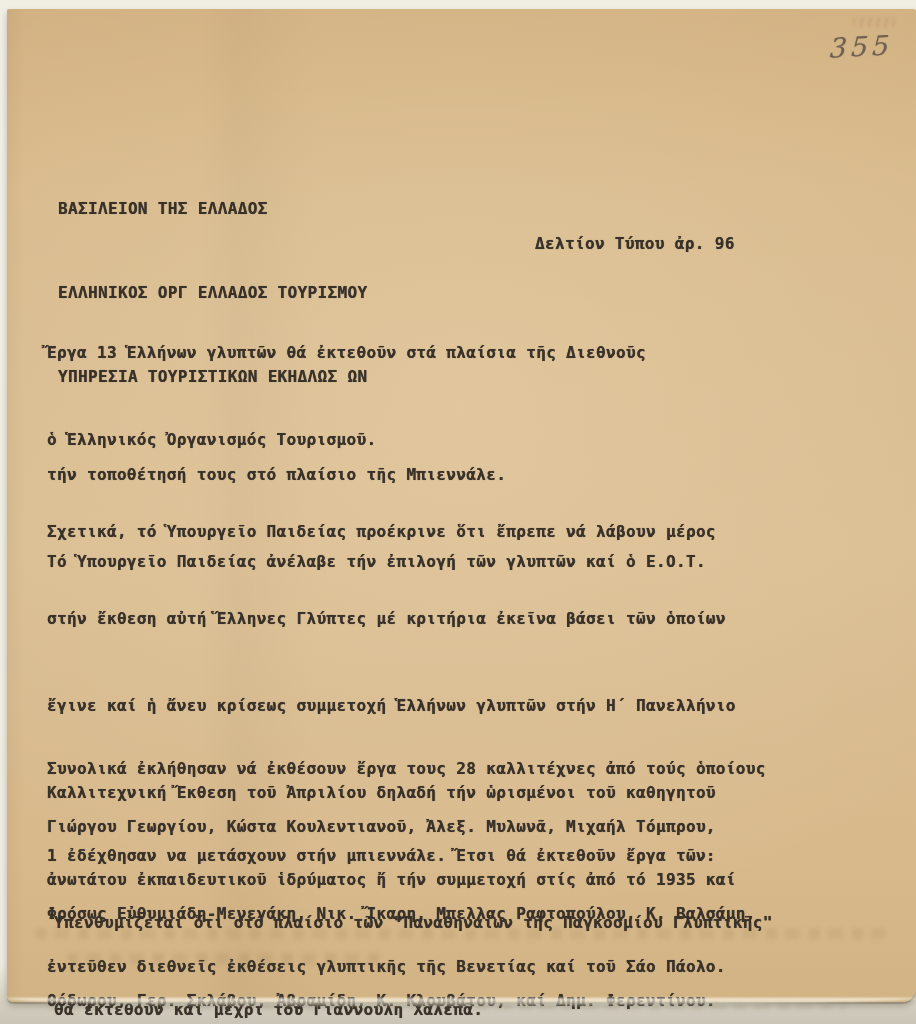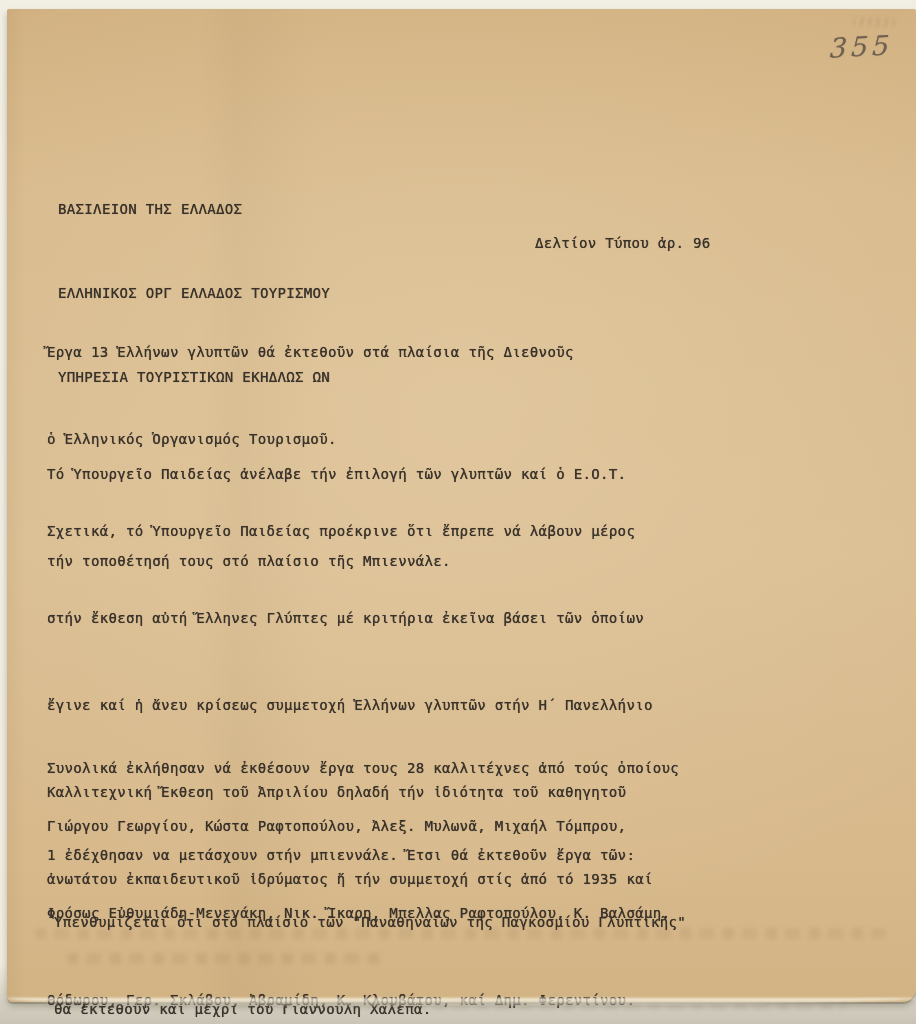--- a/index.html
+++ b/index.html
@@ -32,25 +32,26 @@
     width: 100%; height: 8px;
     background: linear-gradient(180deg, rgba(255,252,240,0.85), rgba(190,182,160,0.4));
     border-radius: 0 0 60% 40% / 0 0 100% 100%;
     filter: blur(1px);
   }
 
   
   .tw {
     position: absolute;
     color: #39322a;
-    font-size: 14px;
+    font-size: 16px;
     line-height: 29px;
     letter-spacing: 0.35px;
     white-space: pre;
     text-shadow: 0 0 0.7px rgba(57,50,42,0.75), 0.3px 0.3px 0px rgba(57,50,42,0.35);
+    font-weight: bold;
   }
   .letterhead { left: 51px; top: 130px; line-height: 28px; }
   .doc-title  { left: 528px; top: 220px; }
   .p1 { left: 40px; top: 271px; }
   .p2 { left: 40px; top: 393px; }
   .p3 { left: 40px; top: 450px; }
   .p4 { left: 40px; top: 628px; }
   .p5 { left: 40px; top: 687px; }
   .p6 { left: 40px; top: 745px; }
   .p7 { left: 47px; top: 841px; }
@@ -107,40 +108,41 @@
   </div>
 
   <div class="tw doc-title">Δελτίον Τύπου ἀρ. 96</div>
 
   <div class="tw p1">
     <div>Ἔργα 13 Ἑλλήνων γλυπτῶν θά ἐκτεθοῦν στά πλαίσια τῆς Διεθνοῦς</div>
     <div>ὁ Ἑλληνικός Ὀργανισμός Τουρισμοῦ.</div>
   </div>
 
   <div class="tw p2">
+    <div>τήν τοποθέτησή τους στό πλαίσιο τῆς Μπιεννάλε.</div>
     <div>Τό Ὑπουργεῖο Παιδείας ἀνέλαβε τήν ἐπιλογή τῶν γλυπτῶν καί ὁ Ε.Ο.Τ.</div>
-    <div>τήν τοποθέτησή τους στό πλαίσιο τῆς Μπιεννάλε.</div>
   </div>
 
   <div class="tw p3">
     <div>Σχετικά, τό Ὑπουργεῖο Παιδείας προέκρινε ὅτι ἔπρεπε νά λάβουν μέρος</div>
     <div>στήν ἔκθεση αὐτή Ἕλληνες Γλύπτες μέ κριτήρια ἐκεῖνα βάσει τῶν ὁποίων</div>
     <div>ἔγινε καί ἡ ἄνευ κρίσεως συμμετοχή Ἑλλήνων γλυπτῶν στήν Η΄ Πανελλήνιο</div>
-    <div>Καλλιτεχνική Ἔκθεση τοῦ Ἀπριλίου δηλαδή τήν ἰδιότητα τοῦ καθηγητοῦ</div>
+    <div>Καλλιτεχνική Ἔκθεση τοῦ Ἀπριλίου δηλαδή τήν ὡρισμένοι τοῦ καθηγητοῦ</div>
     <div>ἀνωτάτου ἐκπαιδευτικοῦ ἱδρύματος ἤ τήν συμμετοχή στίς ἀπό τό 1935 καί</div>
+    <div>ἐντεῦθεν διεθνεῖς ἐκθέσεις γλυπτικῆς τῆς Βενετίας καί τοῦ Σάο Πάολο.</div>
   </div>
 
 
   <div class="tw p5">
     <div>Συνολικά ἐκλήθησαν νά ἐκθέσουν ἔργα τους 28 καλλιτέχνες ἀπό τούς ὁποίους</div>
     <div>1 ἐδέχθησαν να μετάσχουν στήν μπιεννάλε. Ἔτσι θά ἐκτεθοῦν ἔργα τῶν:</div>
   </div>
 
   <div class="tw p6">
-    <div>Γιώργου Γεωργίου, Κώστα Ραφτοπούλου, Ἀλεξ. Μυλωνᾶ, Μιχαήλ Τόμπρου,</div>
+    <div>Γιώργου Γεωργίου, Κώστα Κουλεντιανοῦ, Ἀλεξ. Μυλωνᾶ, Μιχαήλ Τόμπρου,</div>
     <div>Φρόσως Εὐθυμιάδη-Μενεγάκη, Νικ. Ἴκαρη, Μπελλας Ραφτοπούλου, Κ. Βαλσάμη,</div>
     <div>Θόδωρου, Γερ. Σκλάβου, Ἀβραμίδη, Κ. Κλουβάτου, καί Δημ. Φερεντίνου.</div>
   </div>
 
   <div class="tw p7">
     <div>Ὑπενθυμίζεται ὅτι στό πλαίσιο τῶν "Παναθηναίων τῆς Παγκοσμίου Γλυπτικῆς"</div>
     <div>θά ἐκτεθοῦν καί μέχρι τοῦ Γιαννούλη Χαλεπᾶ.</div>
   </div>
 
   <div class="ghost ghost-1"></div>

